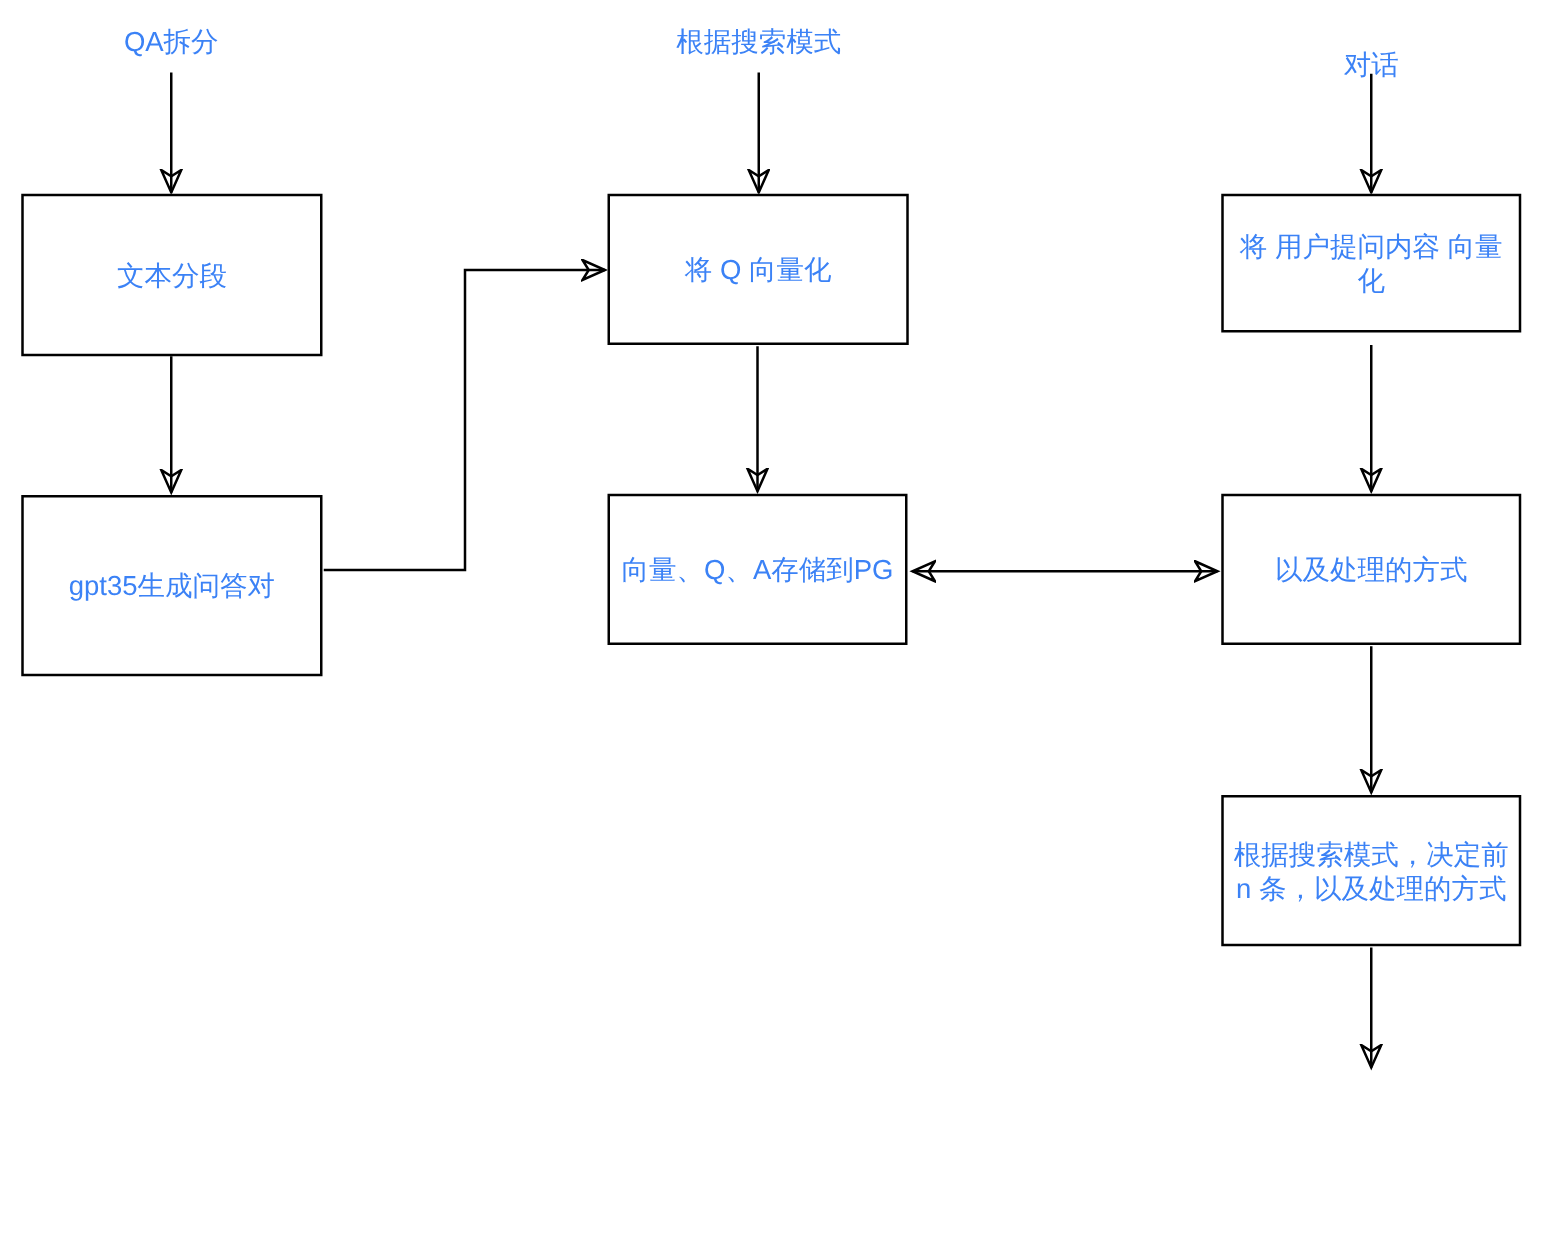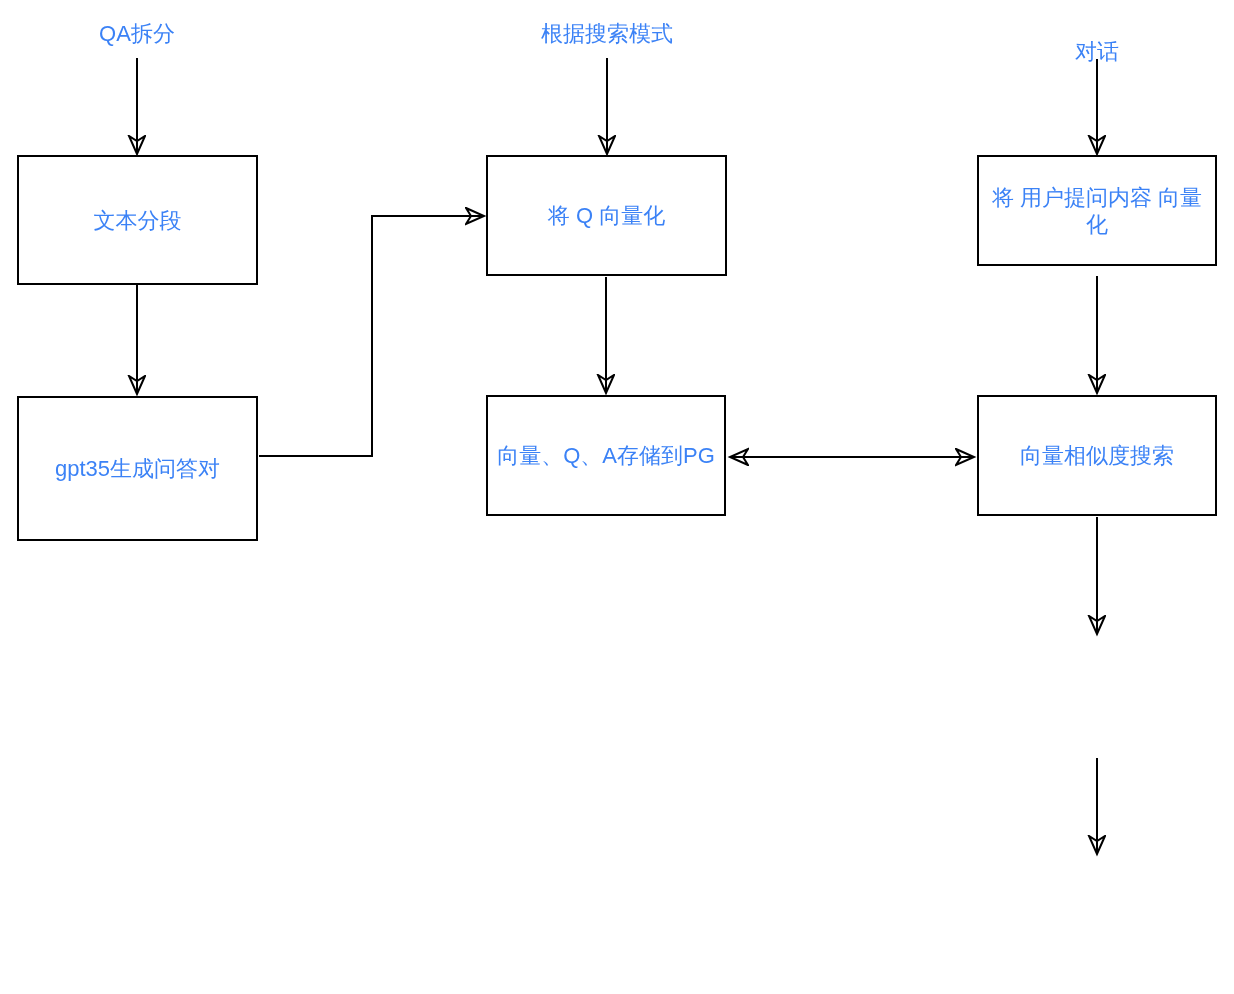--- a/index.html
+++ b/index.html
@@ -96,18 +96,21 @@
 
   <div class="node" style="left:486px; top:155px; width:241px; height:121px">
     <span>将 Q 向量化</span>
   </div>
 
   <div class="node" style="left:977px; top:155px; width:240px; height:111px">
     <span>将 用户提问内容 向量化</span>
   </div>
 
   <div class="node" style="left:977px; top:395px; width:240px; height:121px">
-    <span>向量相似度搜索</span>
+    <span>以及处理的方式</span>
   </div>
 
+  <div class="node" style="left:977px; top:636px; width:240px; height:121px">
+    <span>根据搜索模式，决定前 n 条，以及处理的方式</span>
+  </div>
 
 
 </div>
 
 </body></html>

